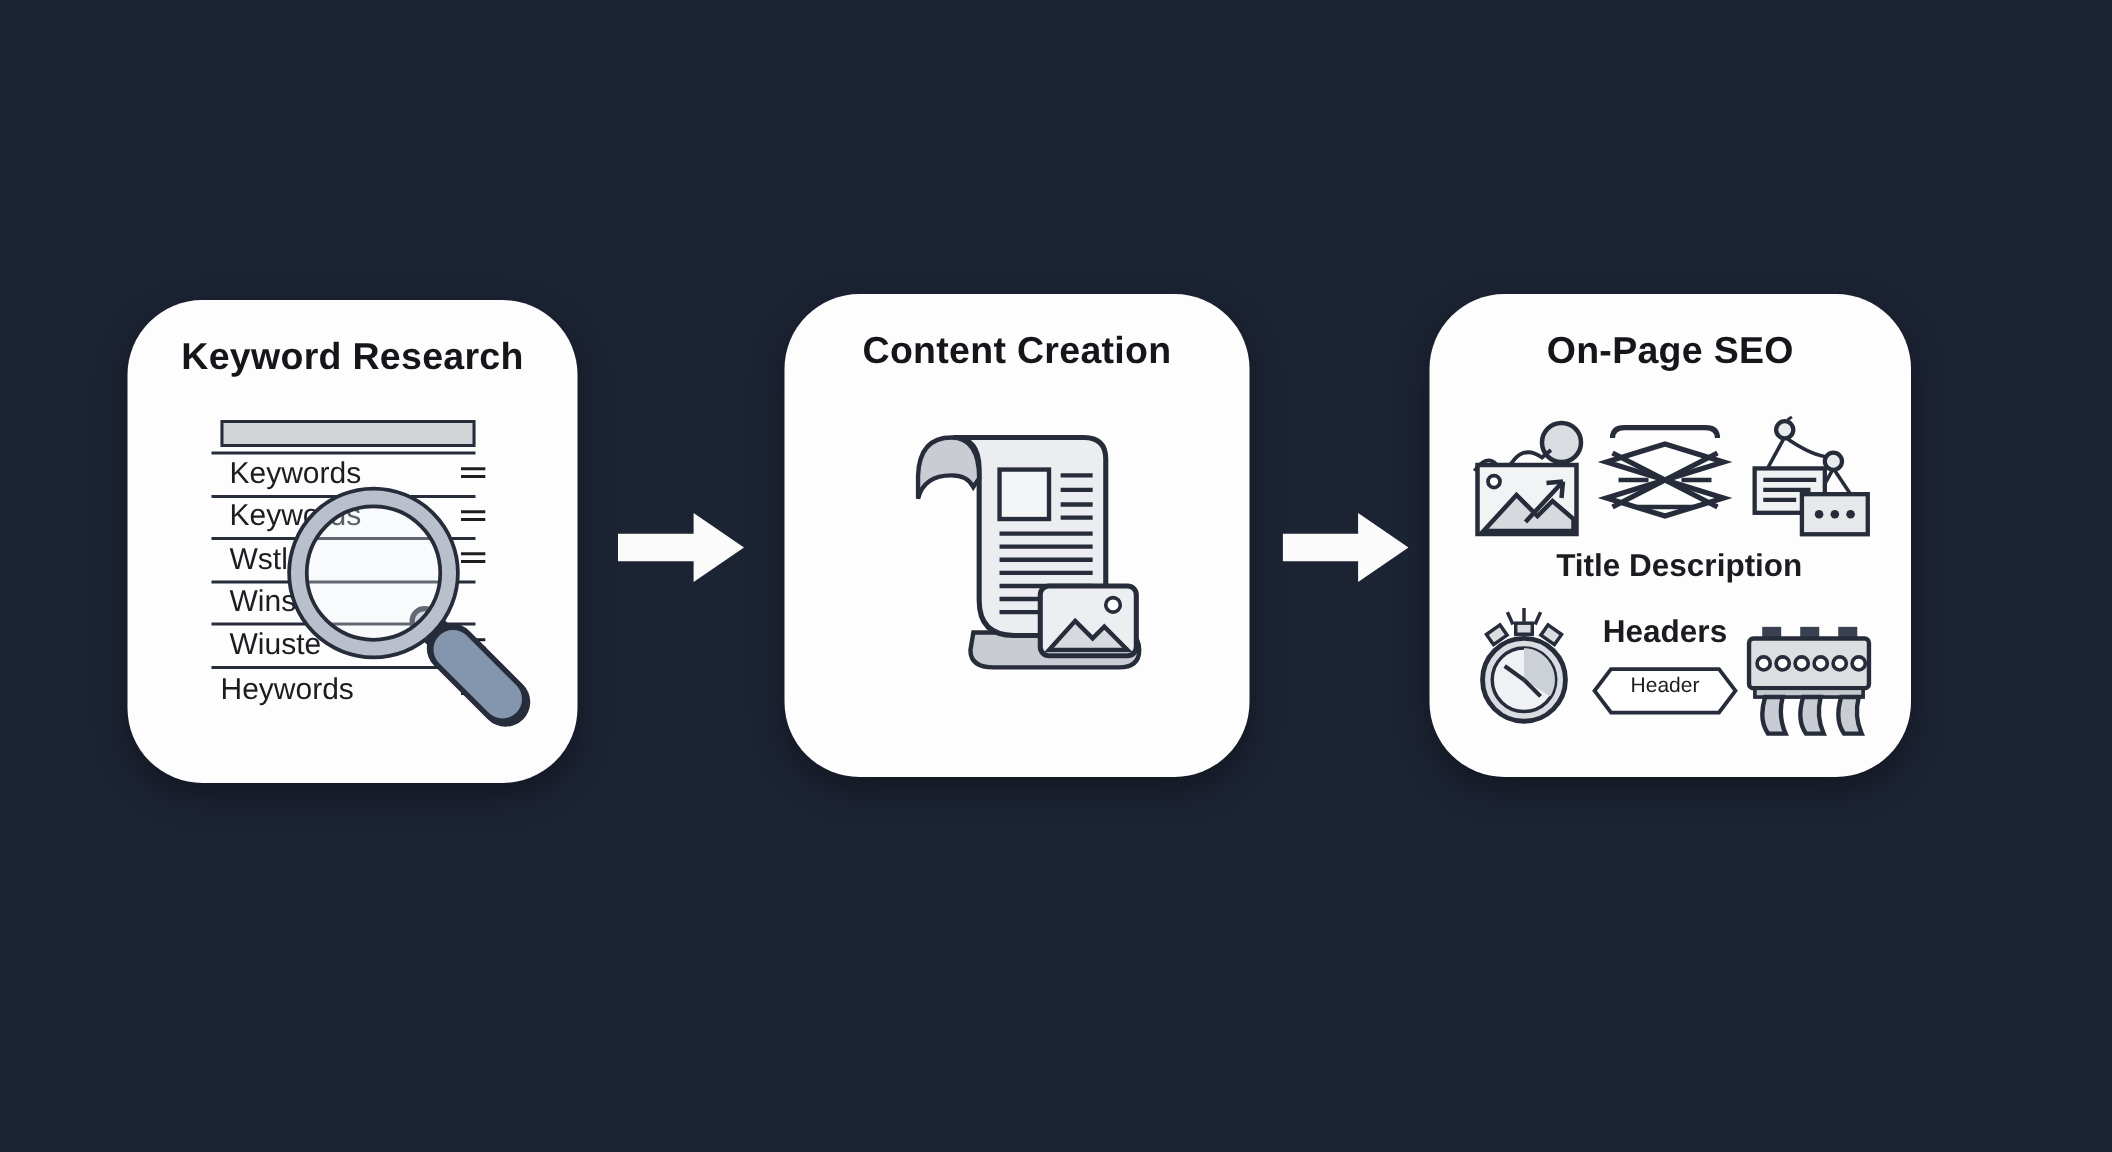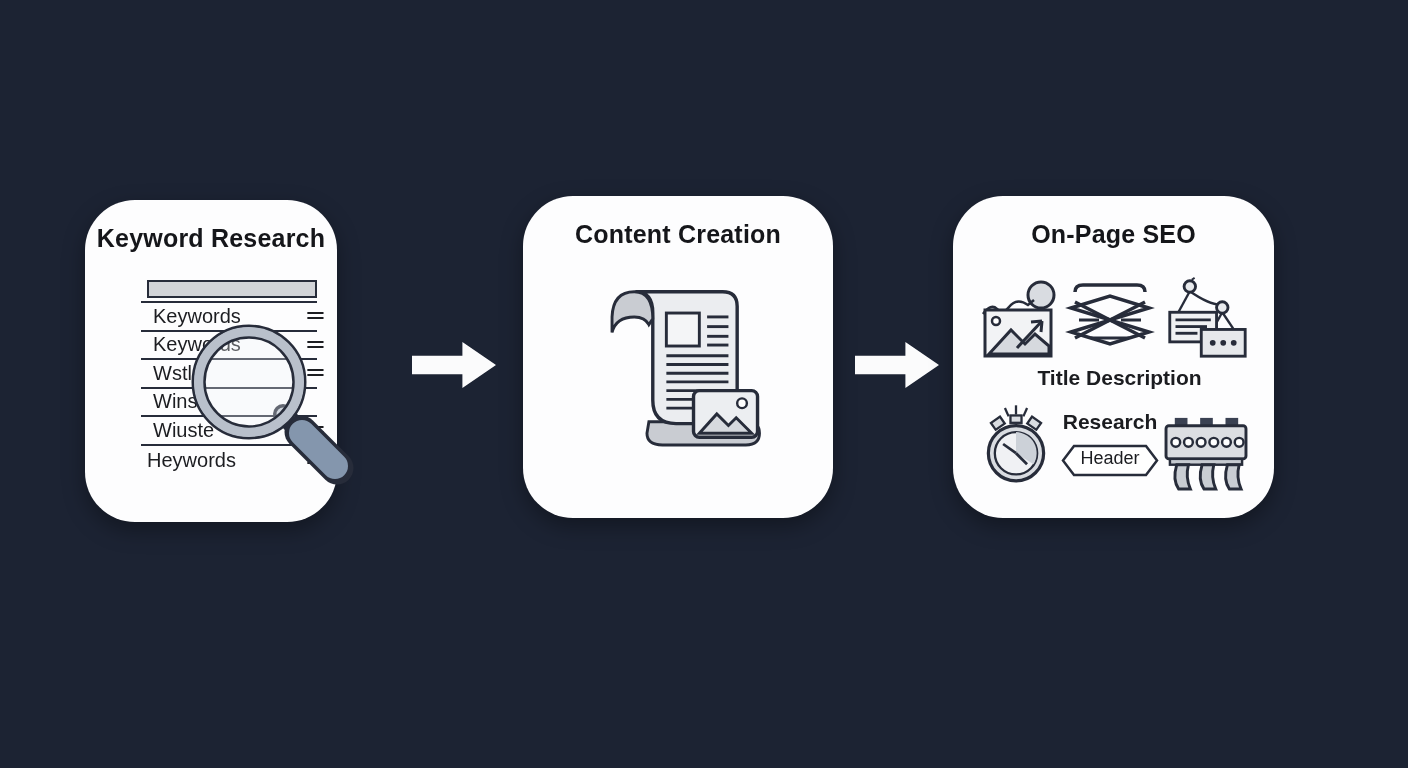--- a/index.html
+++ b/index.html
@@ -1,21 +1,21 @@
 <!DOCTYPE html>
 <html><head>
 <meta charset="utf-8">
 <style>
   html,body{margin:0;padding:0;}
   body{font-family:"Liberation Sans", sans-serif;}
   .stage{position:relative;width:1408px;height:768px;background:#1c2333;overflow:hidden;}
   .card{position:absolute;background:#fdfdfe;border-radius:50px;box-shadow:0 8px 22px rgba(0,0,0,.35);}
   .card-title{position:absolute;top:24px;left:0;right:0;text-align:center;font-size:25px;font-weight:bold;color:#15161a;letter-spacing:.2px;}
   
-  #card1{left:85px;top:200px;width:252px;height:322px;}
+  #card1{left:85px;top:200px;width:300px;height:322px;}
   .topbar{position:absolute;left:62px;top:80px;width:166px;height:14px;background:#d2d4d8;border:2px solid #272c3a;}
   .kw-list{position:absolute;left:56px;top:101px;width:176px;}
   .kw-row{height:26.5px;border-top:2px solid #272c3a;display:flex;align-items:center;font-size:20px;color:#1c1d21;padding-left:12px;justify-content:space-between;}
   .kw-row:last-child{height:30px;padding-left:6px;}
   .kw-label{white-space:nowrap;}
   .eq{display:inline-block;margin-left:10px;font-size:19px;font-weight:bold;transform:scaleX(1.7);transform-origin:left center;color:#1c1d21;}
   .lens-svg{position:absolute;left:100px;top:116px;width:176px;height:176px;}
   
   .flow-arrow{position:absolute;width:84px;height:46px;background:#fbfbfc;
     clip-path:polygon(0% 30%,60% 30%,60% 0%,100% 50%,60% 100%,60% 70%,0% 70%);}
@@ -28,21 +28,21 @@
   #card3{left:953px;top:196px;width:321px;height:322px;}
   .icon-row-svg{position:absolute;}
   #icon-image{left:26px;top:84px;width:84px;height:80px;}
   #icon-structure{left:112px;top:84px;width:90px;height:72px;}
   #icon-tags{left:212px;top:80px;width:84px;height:84px;}
   .caption{position:absolute;left:12px;right:0;top:170px;text-align:center;font-size:21px;font-weight:600;color:#1b1c20;}
   #icon-stopwatch{left:28px;top:204px;width:70px;height:88px;}
   .headers-label{position:absolute;left:72px;width:170px;top:214px;text-align:center;font-size:21px;font-weight:600;color:#1b1c20;}
   .hex-wrap{position:absolute;left:108px;top:248px;width:98px;height:33px;}
   .hex-wrap svg{position:absolute;left:0;top:0;}
-  .hex-label{position:absolute;left:0;right:0;top:4px;text-align:center;font-size:18px;color:#1b1c20;}
+  .hex-label{position:absolute;left:0;right:0;top:4px;text-align:center;font-size:14px;color:#1b1c20;}
   #icon-comb{left:208px;top:218px;width:90px;height:78px;}
 </style>
 </head>
 <body>
 
 <div class="stage">
 
   <div class="card" id="card1">
     <div class="card-title">Keyword Research</div>
     <div class="topbar"></div>
@@ -172,21 +172,21 @@
       <rect x="32" y="13" width="12" height="8" fill="#d9dce1" stroke="#272c3a" stroke-width="2.5"></rect>
       <rect x="12" y="17" width="12" height="9" fill="#d9dce1" stroke="#272c3a" stroke-width="2.5" transform="rotate(-35 18 21)"></rect>
       <rect x="52" y="17" width="12" height="9" fill="#d9dce1" stroke="#272c3a" stroke-width="2.5" transform="rotate(35 58 21)"></rect>
       <circle cx="38" cy="54" r="30" fill="#d9dce1" stroke="#272c3a" stroke-width="3.5"></circle>
       <circle cx="38" cy="54" r="23" fill="#f0f1f4" stroke="#272c3a" stroke-width="2.5"></circle>
       <path d="M38,54 L38,31 A23,23 0 0 1 57,66 Z" fill="#ccd1d8"></path>
       <line x1="38" y1="54" x2="24" y2="44" stroke="#272c3a" stroke-width="3"></line>
       <line x1="38" y1="54" x2="50" y2="66" stroke="#272c3a" stroke-width="3"></line>
     </svg>
 
-    <div class="headers-label">Research</div>
+    <div class="headers-label">Headers</div>
 
     <div class="hex-wrap">
       <svg width="98" height="33" viewBox="0 0 98 33">
         <polygon points="13,2 85,2 96,16.5 85,31 13,31 2,16.5" fill="#fff" stroke="#272c3a" stroke-width="2.5"></polygon>
       </svg>
       <div class="hex-label">Header</div>
     </div>
 
     <svg class="icon-row-svg" id="icon-comb" viewBox="0 0 92 80">
       <rect x="14" y="4" width="13" height="9" fill="#3a4152"></rect>

